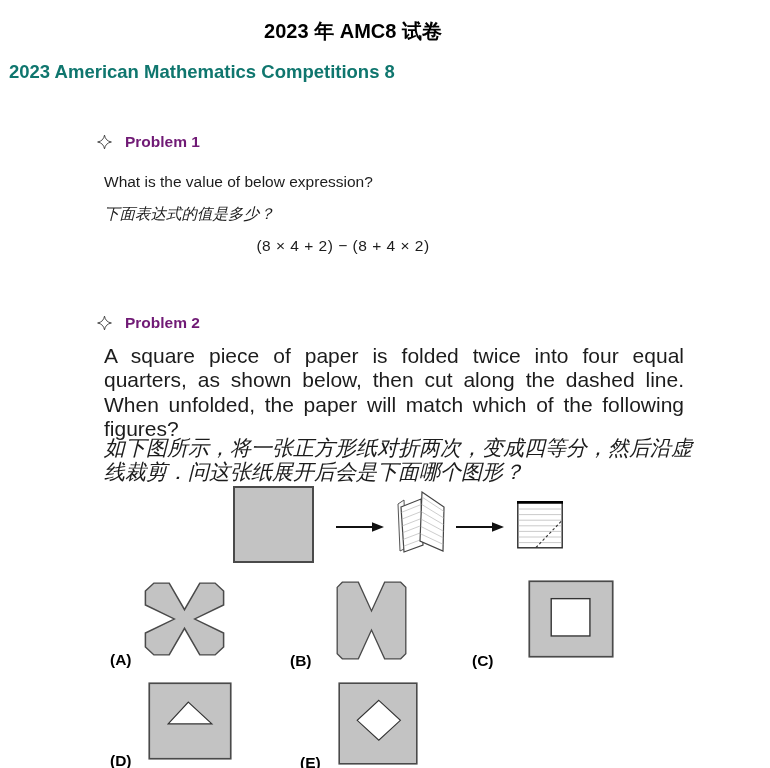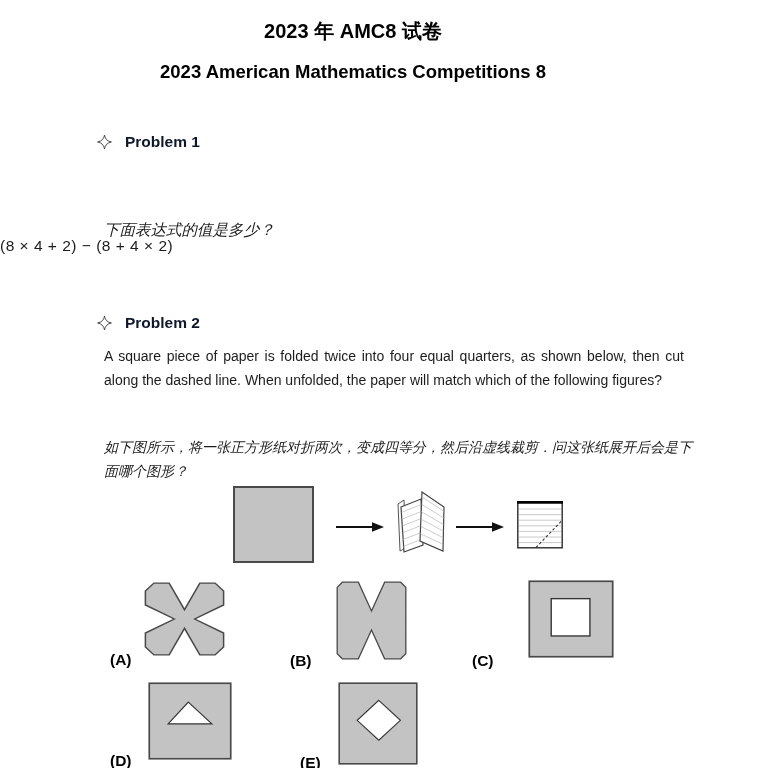--- a/index.html
+++ b/index.html
@@ -2,31 +2,31 @@
 <html><head>
 <meta charset="utf-8">
 <style>
   html,body{margin:0;padding:0;background:#ffffff;}
   .page{
     position:relative;width:734px;height:768px;overflow:hidden;background:#ffffff;
     font-family:Liberation Sans, sans-serif;color:#1c1c1c;
   }
   .abs{position:absolute;}
   .title-cn{top:18px;left:0;width:706px;text-align:center;font-size:20px;font-weight:bold;color:#000;}
-  .title-en{top:61px;left:0;width:706px;text-align:center;font-size:18.5px;font-weight:bold;color:#000000;}
-  .prob-head{left:97px;display:flex;align-items:center;gap:13px;font-size:15.5px;font-weight:bold;color:#0f172a;}
+  .title-en{top:61px;left:9px;width:706px;font-size:18.5px;font-weight:bold;color:#0f766e;}
+  .prob-head{left:97px;display:flex;align-items:center;gap:13px;font-size:15.5px;font-weight:bold;color:#701a75;}
   .star-icon{width:15px;height:16px;display:block;}
   .qtext{left:104px;font-size:15.5px;}
   .cn{font-style:italic;}
-  .math{top:237px;left:0;width:686px;font-size:15.5px;letter-spacing:.5px;}
+  .math{top:237px;left:0;width:686px;text-align:center;font-size:15.5px;letter-spacing:.5px;}
   .choices{top:270px;left:104px;display:flex;font-size:15.5px;}
   .choice{width:97px;white-space:nowrap;}
   .choice:last-child{width:auto;}
   .choice b{margin-right:8px;}
-  .para{left:104px;width:580px;font-size:14px;line-height:24.3px;text-align:justify;}
+  .para{left:104px;width:580px;font-size:21px;line-height:24.3px;text-align:justify;}
   .para.cn{width:588px;line-height:23.5px;}
   .fold-fig{top:480px;left:0;width:770px;height:92px;}
   .gray-square{left:233px;top:6px;width:81px;height:77px;background:#c3c3c3;border:2px solid #4a4a4a;box-sizing:border-box;}
   .arrow1{left:336px;top:41px;}
   .folded{left:394px;top:7px;}
   .arrow2{left:456px;top:41px;}
   .lined{left:517px;top:21px;}
   .opt-row1{top:575px;left:0;width:770px;height:100px;}
   .opt-row2{top:680px;left:0;width:770px;height:88px;}
   .opt-label{position:absolute;font-size:15.5px;font-weight:bold;color:#000;}
@@ -39,21 +39,22 @@
 
   <div class="abs title-cn">2023 年  AMC8  试卷</div>
   <div class="abs title-en">2023 American Mathematics Competitions 8</div>
 
   <div class="abs prob-head" style="top:133px;">
     <svg class="star-icon" viewBox="0 0 24 24">
       <path d="M12 1 Q13.6 10.4 23 12 Q13.6 13.6 12 23 Q10.4 13.6 1 12 Q10.4 10.4 12 1 Z" fill="#ffffff" stroke="#333" stroke-width="1.4"></path>
     </svg>
     <span>Problem 1</span>
   </div>
-  <div class="abs qtext cn" style="top:220px;text-align:right;">下面表达式的值是多少？</div>
+  <div class="abs qtext" style="top:173px;">What is the value of below expression?</div>
+  <div class="abs qtext cn" style="top:204px;text-align:right;">下面表达式的值是多少？</div>
   <div class="abs math">(8 × 4 + 2) − (8 + 4 × 2)</div>
 
 
   <div class="abs prob-head" style="top:314px;text-align:right;">
     <svg class="star-icon" viewBox="0 0 24 24">
       <path d="M12 1 Q13.6 10.4 23 12 Q13.6 13.6 12 23 Q10.4 13.6 1 12 Q10.4 10.4 12 1 Z" fill="#ffffff" stroke="#333" stroke-width="1.4"></path>
     </svg>
     <span>Problem 2</span>
   </div>
   <div class="abs para" style="top:344px;">A square piece of paper is folded twice into four equal quarters, as shown below, then cut along the dashed line.  When unfolded, the paper will match which of the following figures?</div>

